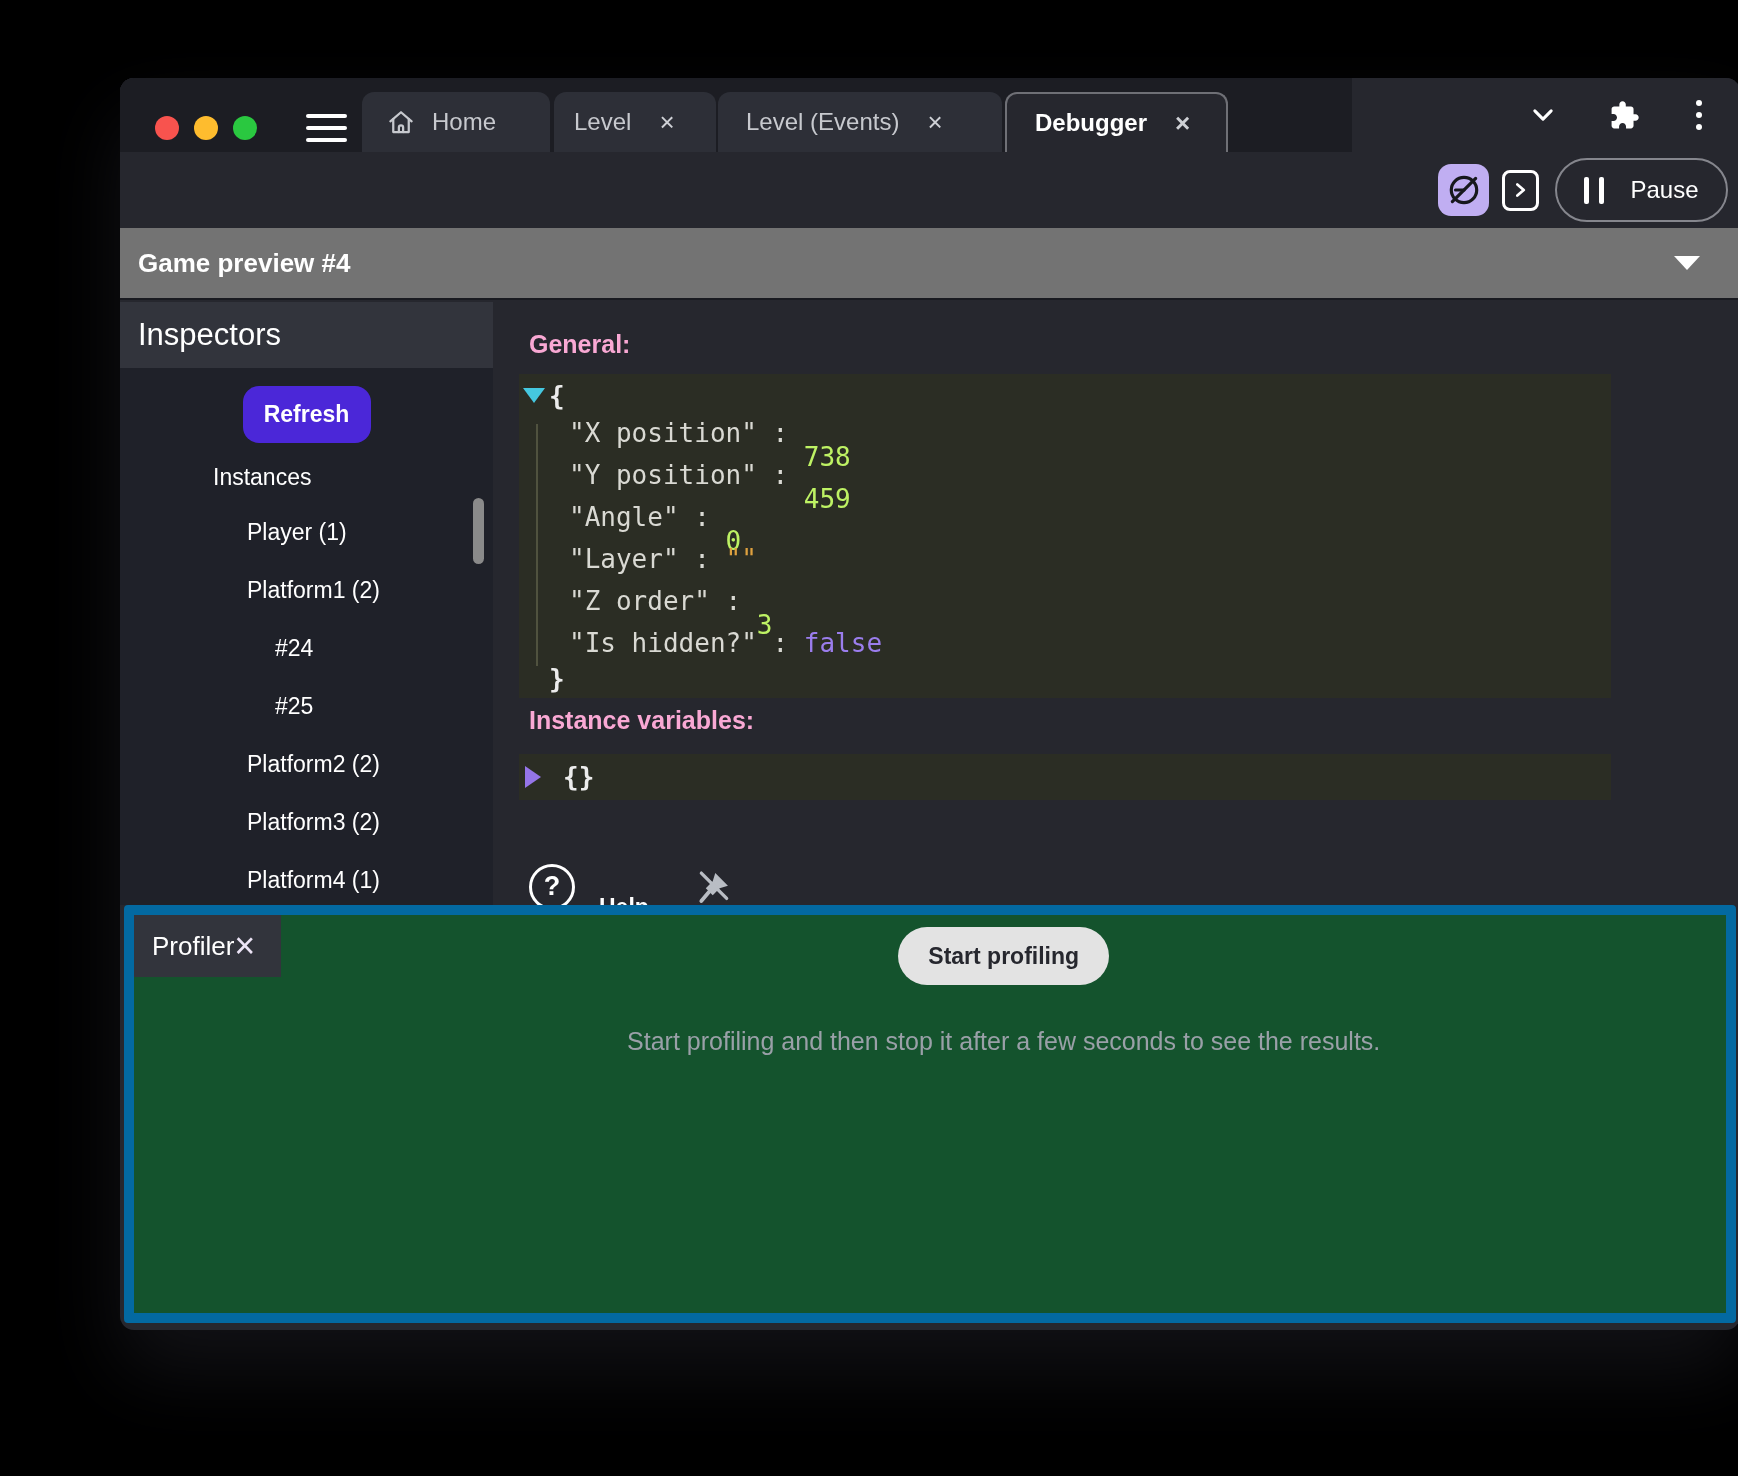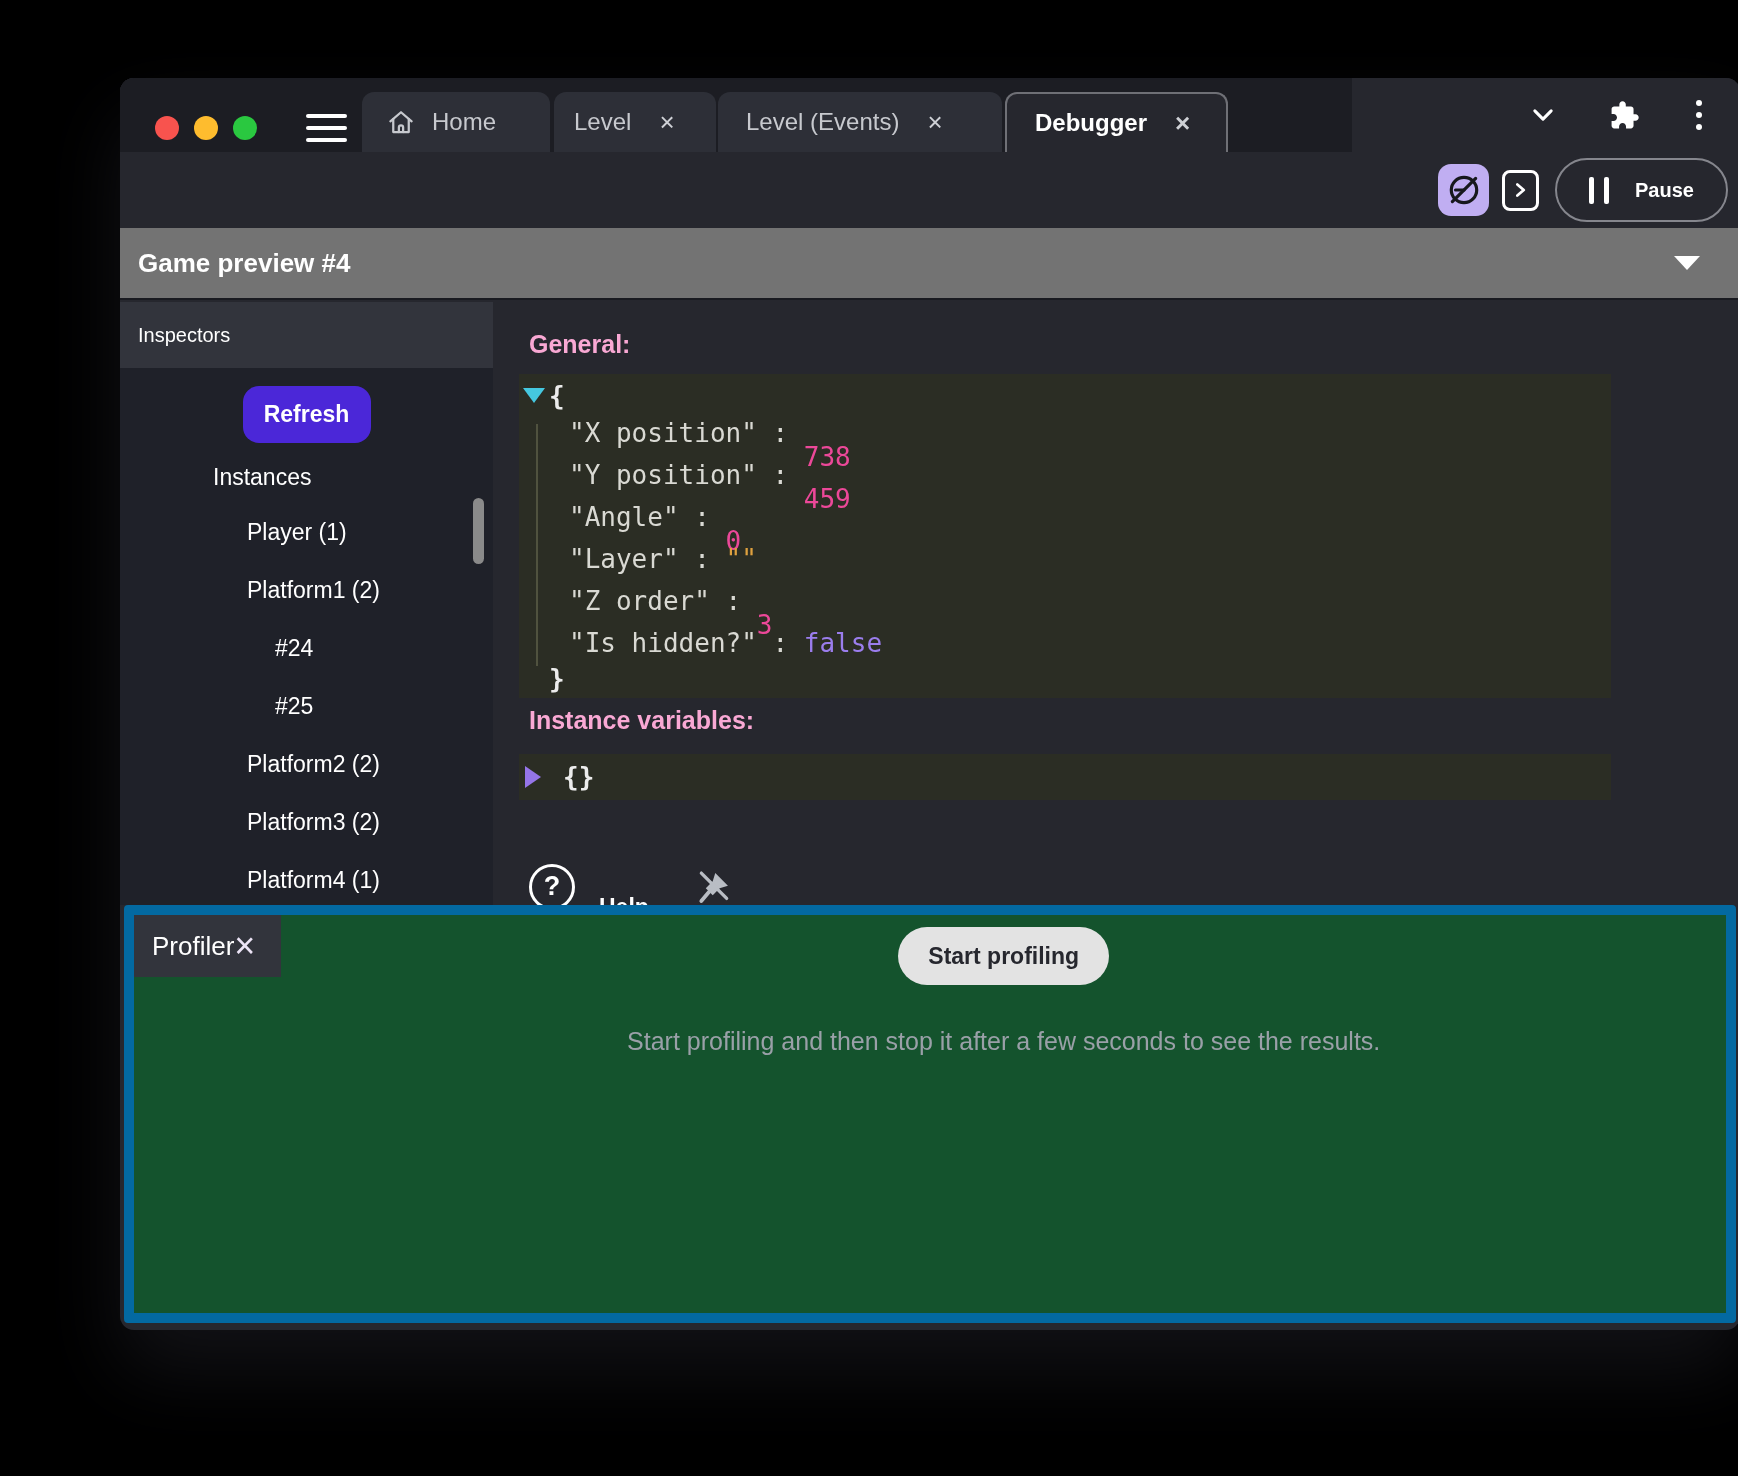--- a/index.html
+++ b/index.html
@@ -45,36 +45,36 @@
   .profiler-btn { width:51px; height:52px; border-radius:13px; background:#c0aef2; border:none;
                   display:flex; align-items:center; justify-content:center; cursor:pointer; }
   .console-btn { width:37px; height:41px; border-radius:8px; background:transparent;
                  border:3px solid #fff; display:flex; align-items:center; justify-content:center;
                  cursor:pointer; margin-right:3px; }
   .pause-btn { width:173px; height:64px; border-radius:32px; border:2px solid #85868d;
                background:transparent; color:#fff; display:flex; align-items:center;
                justify-content:center; gap:26px; cursor:pointer; }
   .pause-glyph { display:flex; gap:10px; }
   .pause-glyph i { width:5px; height:27px; background:#fff; border-radius:2px; }
-  .pause-btn .lbl { font-size:20px; font-weight:700; }
+  .pause-btn .lbl { font-size:24px; font-weight:400; }
 
   
   .preview-header { position:absolute; left:0; top:150px; width:100%; height:72px;
                     background:#737373; border-bottom:2px solid #191a20;
                     display:flex; align-items:center; justify-content:space-between;
                     padding:0 40px 0 18px; }
   .preview-title { color:#fff; font-size:26px; font-weight:700; }
   .tri-down { width:0; height:0; border-left:13px solid transparent; border-right:13px solid transparent;
               border-top:14px solid #fff; cursor:pointer; }
 
   
   .content { position:absolute; left:0; top:224px; width:100%; height:603px; display:flex; overflow:hidden; }
   .sidebar { width:373px; flex:0 0 auto; position:relative; }
   .sidebar-head { height:66px; background:#32343c; display:flex; align-items:center; padding-left:18px;
-                  color:#fff; font-size:20px; font-weight:500; }
+                  color:#fff; font-size:31px; font-weight:500; }
   .sidebar-body { position:absolute; top:66px; left:0; right:0; bottom:0; background:#1f2129; overflow:hidden; }
   .refresh-btn { display:block; margin:18px auto 0; width:128px; height:57px; border:none;
                  border-radius:16px; background:#4b27d8; color:#fff; font-size:23px; font-weight:700;
                  font-family:inherit; cursor:pointer; }
   .tree { margin-top:16px; }
   .tree-item { height:58px; display:flex; align-items:center; color:#fff; font-size:23px;
                font-weight:500; cursor:pointer; white-space:nowrap; }
   .tree-item.lvl0 { padding-left:93px; height:36px; margin-bottom:8px; }
   .tree-item.lvl1 { padding-left:127px; }
   .tree-item.lvl2 { padding-left:155px; }
@@ -88,21 +88,21 @@
               background:#2b2d24; font-family:"DejaVu Sans Mono", monospace; font-size:26px;
               color:#d9d9d3; padding:6px 0 0 0; }
   .json-guide { position:absolute; left:17px; top:50px; bottom:32px; width:2px; background:#50523f; }
   .json-open, .json-close { height:32px; display:flex; align-items:center; padding-left:30px;
                             color:#ececec; font-weight:700; position:relative; }
   .json-close { height:30px; }
   .tri-expand { position:absolute; left:4px; top:8px; width:0; height:0;
                 border-left:11px solid transparent; border-right:11px solid transparent;
                 border-top:15px solid #45c8e0; cursor:pointer; }
   .json-row { height:42px; display:flex; align-items:center; padding-left:50px; white-space:pre; }
-  .j-val.num { color:#ec4899;margin-top:48px; }
+  .j-val.num { color:#bef264;margin-top:48px; }
   .j-val.str { color:#dfa13f; }
   .j-val.bool { color:#9b7ded; }
   .vars-label { position:absolute; left:36px; top:404px; }
   .vars-box { position:absolute; left:26px; top:452px; width:1092px; height:46px;
               background:#2b2d24; display:flex; align-items:center;
               font-family:"DejaVu Sans Mono", monospace; font-size:26px; color:#ececec;
               font-weight:700; padding-left:44px; position:absolute; }
   .tri-collapsed { position:absolute; left:6px; top:12px; width:0; height:0;
                    border-top:11px solid transparent; border-bottom:11px solid transparent;
                    border-left:16px solid #9575e8; cursor:pointer; }

